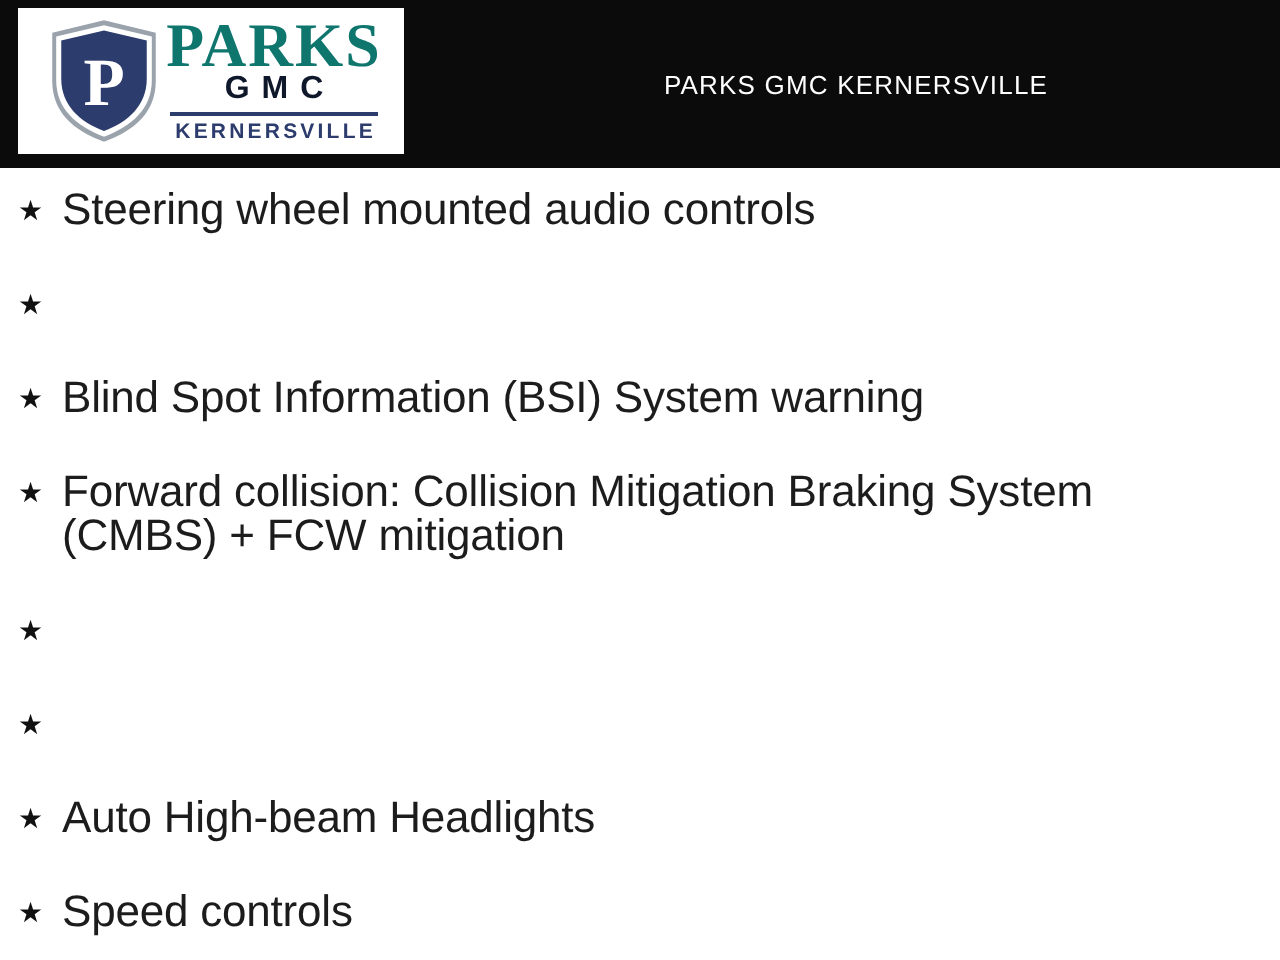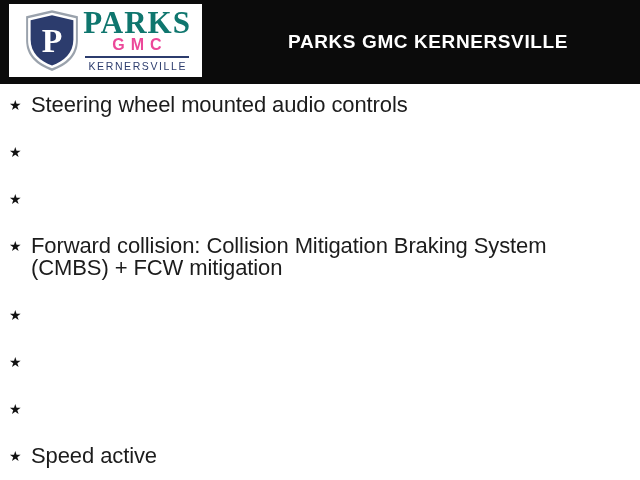--- a/index.html
+++ b/index.html
@@ -52,53 +52,53 @@
     line-height: 28px;
     letter-spacing: 1px;
     color: #0f766e;
     font-weight: 600;
   }
   .logo-division {
     font-size: 16px;
     font-weight: bold;
     letter-spacing: 6px;
     text-indent: 6px;
-    color: #ec4899;
+    color: #0f172a;
     line-height: 16px;
     margin-top: 0px;
   }
   .logo-divider {
     width: 104px;
     height: 0;
     border-top: 2px solid #2c3c6d;
     margin: 3px 0 3px 0;
   }
   .logo-city {
     font-size: 10.5px;
-    font-weight: normal;
+    font-weight: bold;
     letter-spacing: 1.6px;
     text-indent: 1.6px;
     color: #2c3c6d;
     line-height: 11px;
   }
   .header-title-area {
     position: absolute;
     left: 202px;
     top: 0;
     right: 0;
     height: 84px;
     display: flex;
     align-items: center;
     justify-content: center;
   }
   .header-title {
     color: #ffffff;
-    font-size: 19px;
+    font-size: 13px;
     letter-spacing: 0.6px;
-    font-weight: 700;
+    font-weight: 400;
     padding-left: 14px;
   }
 
   
   .features {
     padding: 10px 22px 0 8px;
   }
   .feature-item {
     display: flex;
     align-items: flex-start;
@@ -153,33 +153,35 @@
   <div class="features">
     <div class="feature-item">
       <span class="star">★</span>
       <span class="feature-text">Steering wheel mounted audio controls</span>
     </div>
     <div class="feature-item">
       <span class="star">★</span>
     </div>
     <div class="feature-item">
       <span class="star">★</span>
+      <span class="feature-text">Blind Spot Information (BSI) System warning</span>
     </div>
     <div class="feature-item">
       <span class="star">★</span>
       <span class="feature-text">Forward collision: Collision Mitigation Braking System (CMBS) + FCW mitigation</span>
     </div>
     <div class="feature-item">
       <span class="star">★</span>
     </div>
     <div class="feature-item">
       <span class="star">★</span>
     </div>
     <div class="feature-item">
       <span class="star">★</span>
+      <span class="feature-text">Auto High-beam Headlights</span>
     </div>
     <div class="feature-item">
       <span class="star">★</span>
-      <span class="feature-text">Speed active</span>
+      <span class="feature-text">Speed controls</span>
     </div>
   </div>
 
 </div>
 
 </body></html>

